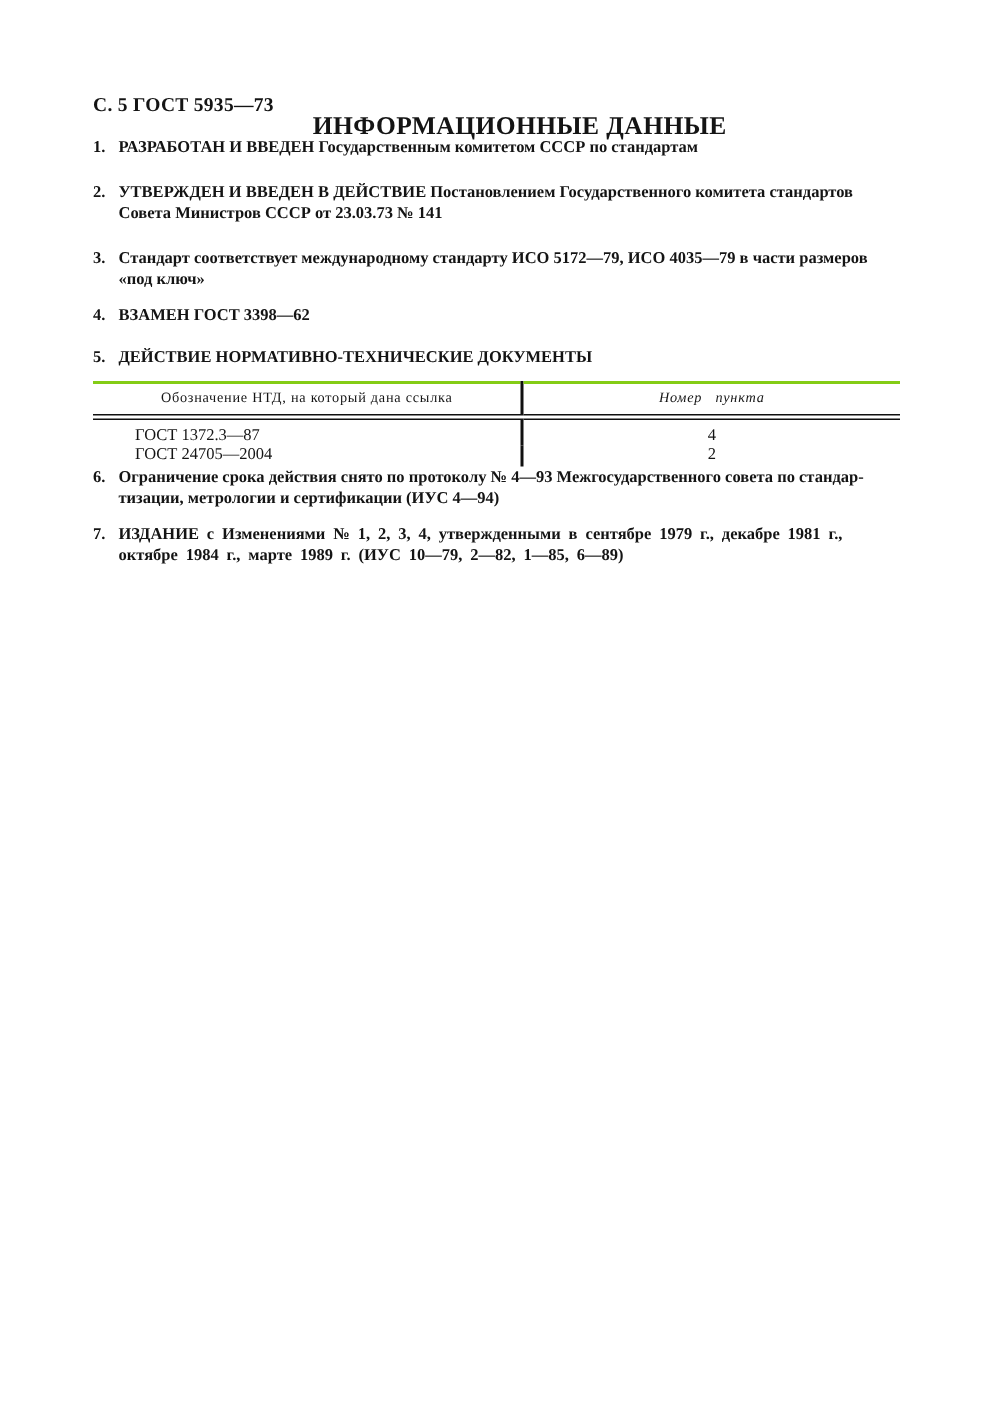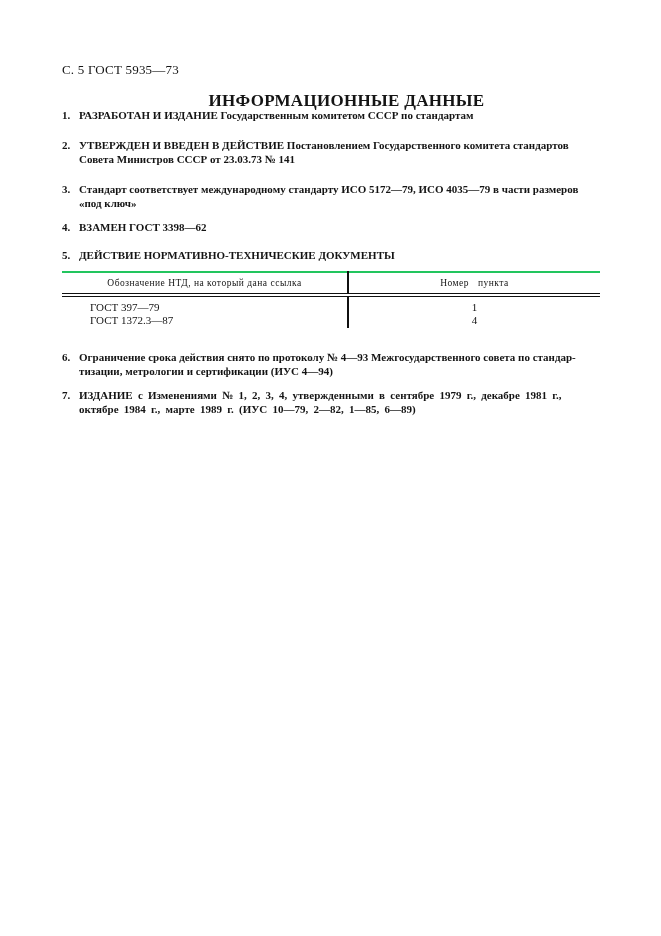--- a/index.html
+++ b/index.html
@@ -16,23 +16,22 @@
     font-family: "Liberation Serif", "DejaVu Serif", serif;
     color: #141414;
     box-sizing: border-box;
   }
   .content {
     box-sizing: border-box;
     padding: 63px 30px 0 62px;
   }
   .page-header {
     font-size: 13px;
-    font-weight: normal;
+    font-weight: bold;
     line-height: 14px;
-    margin-bottom: 17px;
     letter-spacing: 0.2px;
   }
   .section-title {
     font-size: 17px;
     font-weight: bold;
     line-height: 14px;
     text-align: center;
     margin-bottom: 0;
     letter-spacing: 0.3px;
   }
@@ -53,39 +52,39 @@
   .justified .item-text {
     word-spacing: 2.5px;
   }
   .mb16 { margin-bottom: 16px; }
   .mb14 { margin-bottom: 14px; }
   .mb10 { margin-bottom: 10px; }
   .mb9  { margin-bottom: 9px; }
   .ntd-table {
     border-collapse: collapse;
     width: 538px;
-    border-top: 2px solid #22c55e;
-    margin-bottom: 22px;
+    border-top: 2px solid #84cc16;
     table-layout: fixed;
   }
   .ntd-table th {
     font-weight: normal;
     font-size: 9.5px;
     letter-spacing: 0.5px;
     line-height: 11px;
     padding: 5px 2px 4px 2px;
     border-bottom: 4px double #101010;
     text-align: center;
   }
   .ntd-table th.col1, .ntd-table td.col1 {
     width: 281px;
     border-right: 2px solid #101010;
   }
   .ntd-table th.col2 {
     word-spacing: 6px;
+    font-style: italic;
   }
   .ntd-table td {
     font-size: 11px;
     line-height: 12.5px;
     padding: 0;
   }
   .ntd-table tbody tr:first-child td {
     padding-top: 4px;
   }
   .ntd-table tbody tr:last-child td {
@@ -103,21 +102,21 @@
 
 <div class="page">
   <div class="content">
 
     <div class="page-header">С. 5 ГОСТ 5935—73</div>
 
     <div class="section-title">ИНФОРМАЦИОННЫЕ ДАННЫЕ</div>
 
     <div class="item mb16">
       <span class="item-num">1.</span>
-      <span class="item-text">РАЗРАБОТАН И ИЗДАНИЕ Государственным комитетом СССР по стандартам</span>
+      <span class="item-text">РАЗРАБОТАН И ВВЕДЕН Государственным комитетом СССР по стандартам</span>
     </div>
 
     <div class="item mb16">
       <span class="item-num">2.</span>
       <span class="item-text">УТВЕРЖДЕН И ВВЕДЕН В ДЕЙСТВИЕ Постановлением Государственного комитета стандартов
 Совета Министров СССР от 23.03.73 № 141</span>
     </div>
 
     <div class="item mb10">
       <span class="item-num">3.</span>
@@ -137,26 +136,26 @@
 
     <table class="ntd-table">
       <thead>
         <tr>
           <th class="col1">Обозначение НТД, на который дана ссылка</th>
           <th class="col2">Номер пункта</th>
         </tr>
       </thead>
       <tbody>
         <tr>
-          <td class="col1">ГОСТ 397—79</td>
-          <td class="col2">1</td>
+          <td class="col1">ГОСТ 1372.3—87</td>
+          <td class="col2">4</td>
         </tr>
         <tr>
-          <td class="col1">ГОСТ 1372.3—87</td>
-          <td class="col2">4</td>
+          <td class="col1">ГОСТ 24705—2004</td>
+          <td class="col2">2</td>
         </tr>
       </tbody>
     </table>
 
     <div class="item mb10">
       <span class="item-num">6.</span>
       <span class="item-text">Ограничение срока действия снято по протоколу № 4—93 Межгосударственного совета по стандар-
 тизации, метрологии и сертификации (ИУС 4—94)</span>
     </div>
 

